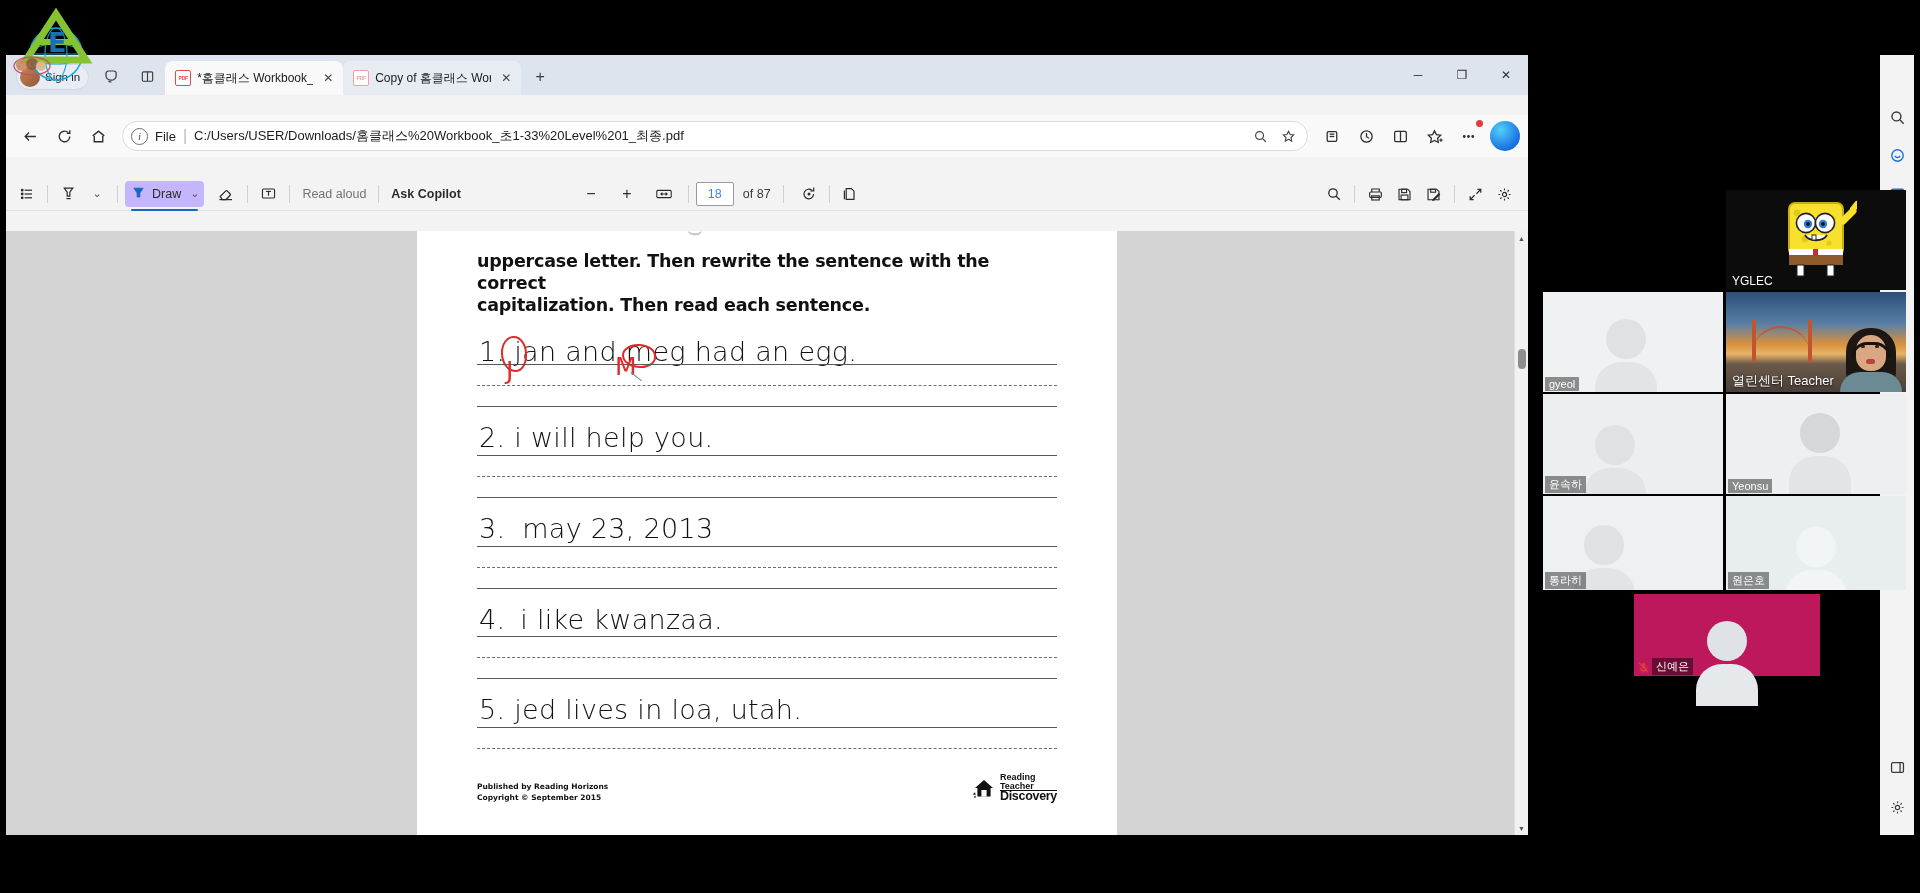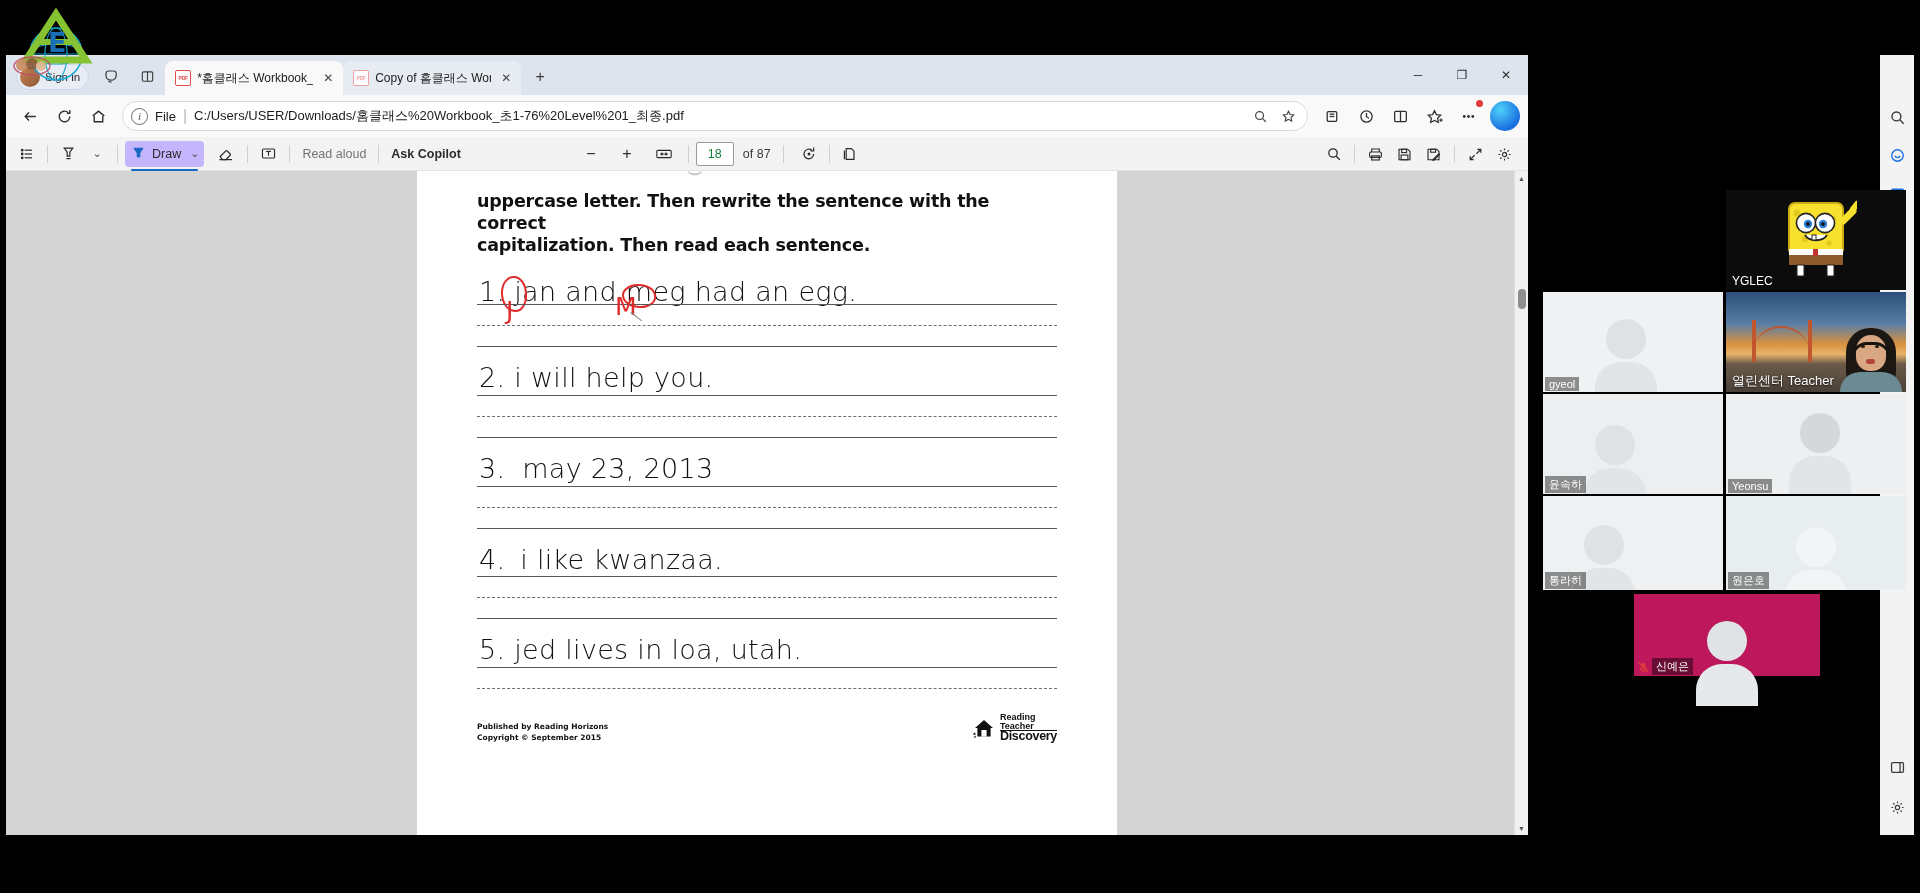--- a/index.html
+++ b/index.html
@@ -11,20 +11,21 @@
   }
   #root { position: relative; width: 1920px; height: 893px; background: #000; }
 
   
   .browser {
     position: absolute; left: 6px; top: 55px;
     width: 1522px; height: 780px;
     background: #f3f3f3;
     display: flex; flex-direction: column;
     overflow: hidden;
+    gap: 20px;
   }
   
   .tabstrip {
     height: 40px; background: #dee4ed;
     display: flex; align-items: flex-end; padding-left: 8px;
     position: relative;
   }
   .tb-icon {
     width: 30px; height: 30px; margin: 0 3px 4px 3px;
     display: flex; align-items: center; justify-content: center;
@@ -142,21 +143,21 @@
   .pb.dim { color: #737373; }
   .pb.pressed { background: #c4b5fd; position: relative; }
   .pb.pressed::after {
     content: ''; position: absolute; left: 6px; right: 6px; bottom: -4px;
     height: 2px; background: #1668c1; border-radius: 2px;
   }
   .pb-sep { width:1px; height:18px; background:#d0d0d0; margin:0 5px; flex:0 0 auto; }
   .pagebox {
     width: 38px; height: 24px; background: #fff; border: 1px solid #9a9a9a;
     border-radius: 2px; display: flex; align-items: center; justify-content: center;
-    font-size: 12.5px; color: #15803d; flex: 0 0 auto;
+    font-size: 12.5px; color: #3b82f6; flex: 0 0 auto;
   }
   .pagetot { font-size: 12.5px; color: #3b3b3b; margin-left: 7px; flex:0 0 auto; }
   .pdfbar-right {
     position: absolute; right: 10px; top: 0; height: 34px;
     display: flex; align-items: center; gap: 2px;
   }
 
   
   .viewer {
     flex: 1 1 auto; background: #d4d4d4; position: relative; overflow: hidden;
@@ -362,21 +363,21 @@
         <svg width="17" height="17" viewBox="0 0 16 16" fill="none" stroke="currentColor" stroke-width="1.3">
           <path d="M2.6 7.4 8 3l5.4 4.4"></path>
             <path d="M4 7.6V13h8V7.6"></path>
         </svg>
       </div>
 
       <div class="omnibox">
         <span class="omni-info">i</span>
         <span class="omni-scheme">File</span>
         <span class="omni-sep">|</span>
-        <span class="omni-url" title="C:/Users/USER/Downloads/홈클래스%20Workbook_초1-3%20Level%201_최종.pdf">C:/Users/USER/Downloads/홈클래스%20Workbook_초1-76%20Level%201_최종.pdf</span>
+        <span class="omni-url" title="C:/Users/USER/Downloads/홈클래스%20Workbook_초1-3%20Level%201_최종.pdf">C:/Users/USER/Downloads/홈클래스%20Workbook_초1-33%20Level%201_최종.pdf</span>
         <span class="omni-right">
           <span class="omni-ic">
             <svg width="15" height="15" viewBox="0 0 16 16" fill="none" stroke="currentColor" stroke-width="1.3">
               <circle cx="7" cy="7" r="4.2"></circle>
                 <line x1="10.2" y1="10.2" x2="13.6" y2="13.6"></line>
             </svg>
           </span>
           <span class="omni-ic">
             <svg width="15" height="15" viewBox="0 0 16 16" fill="none" stroke="currentColor" stroke-width="1.2">
               <path d="M8 2.4l1.7 3.5 3.8.5-2.8 2.7.7 3.8L8 11l-3.4 1.9.7-3.8L2.5 6.4l3.8-.5z"></path>

